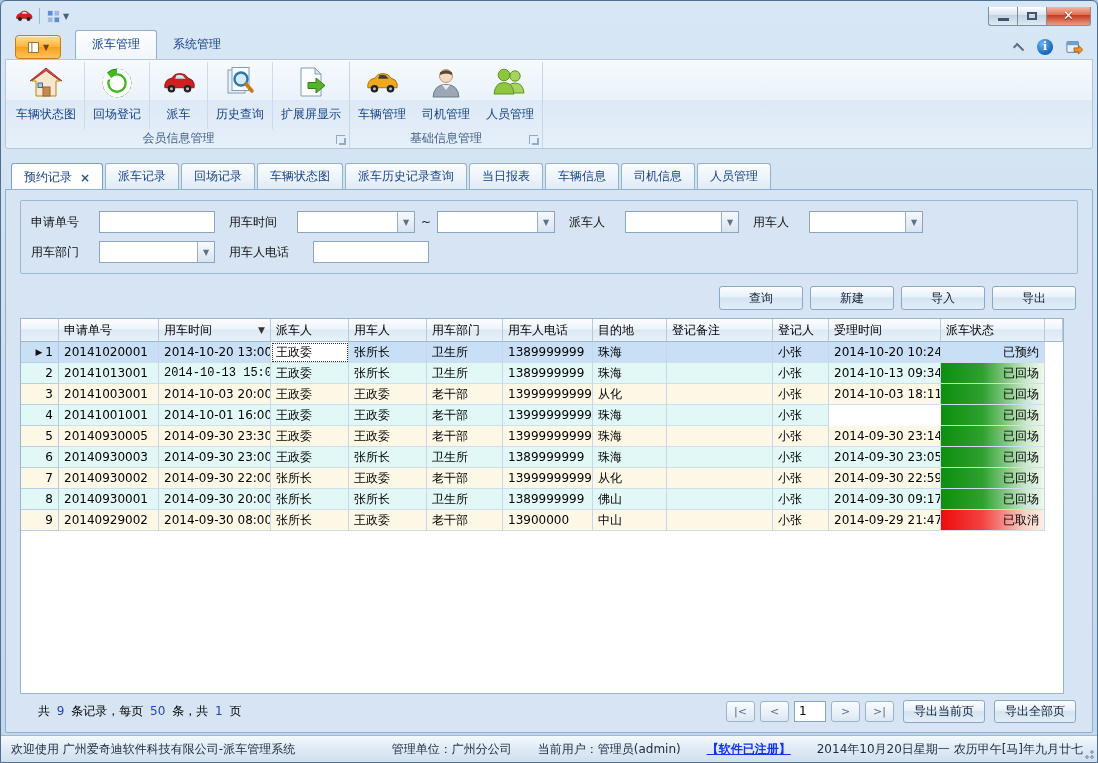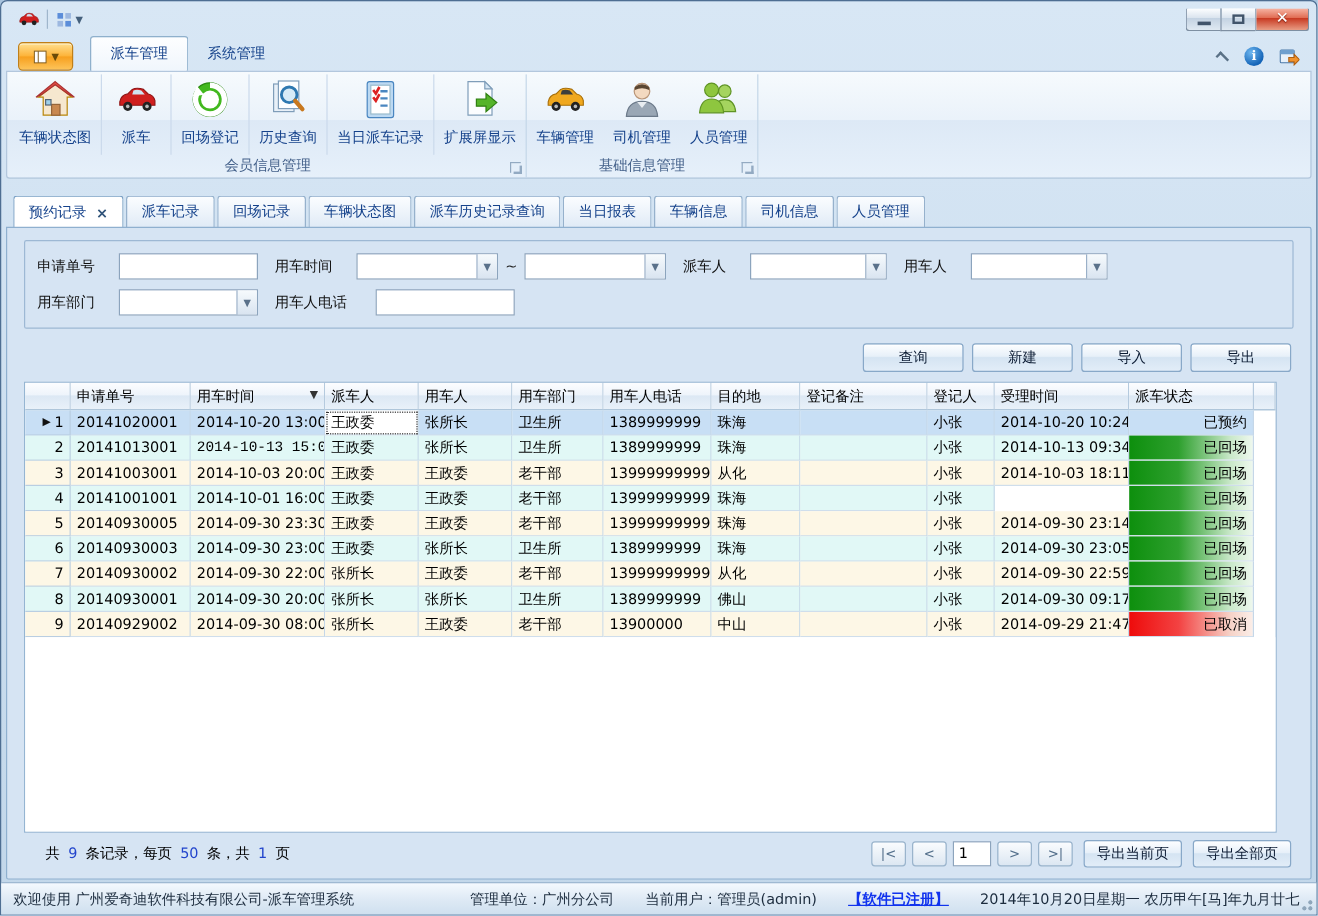--- a/index.html
+++ b/index.html
@@ -208,60 +208,48 @@
             <div class="rbtn">
               <span><svg viewBox="0 0 34 34">
                   <path d="M17 4 L31 15 L27 15 L27 30 L7 30 L7 15 L3 15 Z" fill="#f6e7cf" stroke="#b8860b"></path>
                   <path d="M17 2 L33 15 L28 12.5 L17 4.6 L6 12.5 L1 15 Z" fill="#e14b42" stroke="#a33"></path>
                   <rect x="14" y="21" width="7" height="9" fill="#c98850" stroke="#96653a"></rect>
                   <rect x="9" y="17" width="4.5" height="4.5" fill="#9fd0ea" stroke="#567"></rect>
                 </svg></span>
               <span class="lbl">车辆状态图</span>
             </div>
             <div class="rbtn">
+              <span><svg viewBox="0 0 34 34">
+                  <circle cx="17" cy="17" r="14" fill="#42b81e" stroke="#2b8a12"></circle>
+                  <circle cx="17" cy="17" r="7.5" fill="#fff"></circle>
+                  <path d="M17 5 A12 12 0 1 1 6.6 11" fill="none" stroke="#fff" stroke-width="4.5"></path>
+                  <polygon points="2.5,14.5 12,13 6,5.5" fill="#fff"></polygon>
+                  <circle cx="17" cy="17" r="7.5" fill="none" stroke="#2b8a12" stroke-width="0"></circle>
+                </svg></span>
+              <span class="lbl">回场登记</span>
+            </div>
+            <div class="rbtn">
               <span><svg viewBox="0 0 36 26">
                   <path d="M3 15 Q4 9 10 8 L14 4 Q18 2 24 4 L28 8 Q33 9 34 14 L34 18 L3 18 Z" fill="#cf1f1f" stroke="#8f1414"></path>
                   <circle cx="10" cy="19" r="4" fill="#222"></circle>
                   <circle cx="27" cy="19" r="4" fill="#222"></circle>
                   <circle cx="10" cy="19" r="1.6" fill="#bbb"></circle>
                   <circle cx="27" cy="19" r="1.6" fill="#bbb"></circle>
                   <path d="M15 5 Q18 3.5 22 5 L25 8.5 L14 8.5 Z" fill="#cfe3f2"></path>
                 </svg></span>
               <span class="lbl">派车</span>
             </div>
             <div class="rbtn">
               <span><svg viewBox="0 0 34 34">
-                  <circle cx="17" cy="17" r="14" fill="#42b81e" stroke="#2b8a12"></circle>
-                  <circle cx="17" cy="17" r="7.5" fill="#fff"></circle>
-                  <path d="M17 5 A12 12 0 1 1 6.6 11" fill="none" stroke="#fff" stroke-width="4.5"></path>
-                  <polygon points="2.5,14.5 12,13 6,5.5" fill="#fff"></polygon>
-                  <circle cx="17" cy="17" r="7.5" fill="none" stroke="#2b8a12" stroke-width="0"></circle>
-                </svg></span>
-              <span class="lbl">回场登记</span>
-            </div>
-            <div class="rbtn">
-              <span><svg viewBox="0 0 34 34">
                   <rect x="5" y="4" width="17" height="23" fill="#e8f0f8" stroke="#7f9db9"></rect>
                   <rect x="9" y="1.5" width="17" height="23" fill="#fbfdff" stroke="#7f9db9"></rect>
                   <circle cx="18" cy="13" r="6.5" fill="#bfe0f2" fill-opacity="0.6" stroke="#2e78b0" stroke-width="2.4"></circle>
                   <line x1="23" y1="18" x2="29" y2="25" stroke="#c8781e" stroke-width="3.6" stroke-linecap="round"></line>
                 </svg></span>
               <span class="lbl">历史查询</span>
-            </div>
-            <div class="rbtn">
-              <span><svg viewBox="0 0 34 34">
-                  <rect x="6" y="2" width="22" height="30" rx="2" fill="#bcd9f2" stroke="#4a86c0"></rect>
-                  <rect x="9" y="5" width="16" height="24" fill="#fff" stroke="#9bc"></rect>
-                  <line x1="17" y1="10" x2="23" y2="10" stroke="#4a86c0" stroke-width="2"></line>
-                  <line x1="17" y1="16" x2="23" y2="16" stroke="#4a86c0" stroke-width="2"></line>
-                  <line x1="17" y1="22" x2="23" y2="22" stroke="#4a86c0" stroke-width="2"></line>
-                  <path d="M11 9 l2.2 3 l3 -5.5" stroke="#d22" stroke-width="2.2" fill="none"></path>
-                  <path d="M11 15 l2.2 3 l3 -5.5" stroke="#d22" stroke-width="2.2" fill="none"></path>
-                </svg></span>
-              <span class="lbl">当日派车记录</span>
             </div>
             <div class="rbtn">
               <span><svg viewBox="0 0 34 34">
                   <path d="M7 2 L21 2 L27 8 L27 30 L7 30 Z" fill="#fbfdff" stroke="#7f9db9"></path>
                   <path d="M21 2 L21 8 L27 8 Z" fill="#d6e6f4" stroke="#7f9db9"></path>
                   <path d="M14 16.5 h8 v-4.5 l9 7.5 l-9 7.5 v-4.5 h-8 Z" fill="#55b42a" stroke="#2f7f12"></path>
                 </svg></span>
               <span class="lbl">扩展屏显示</span>
             </div>
           </div>

